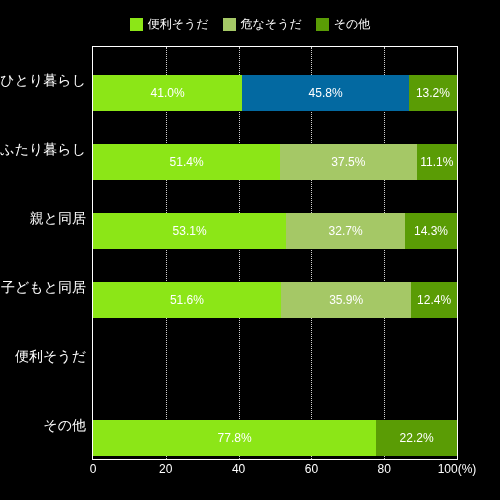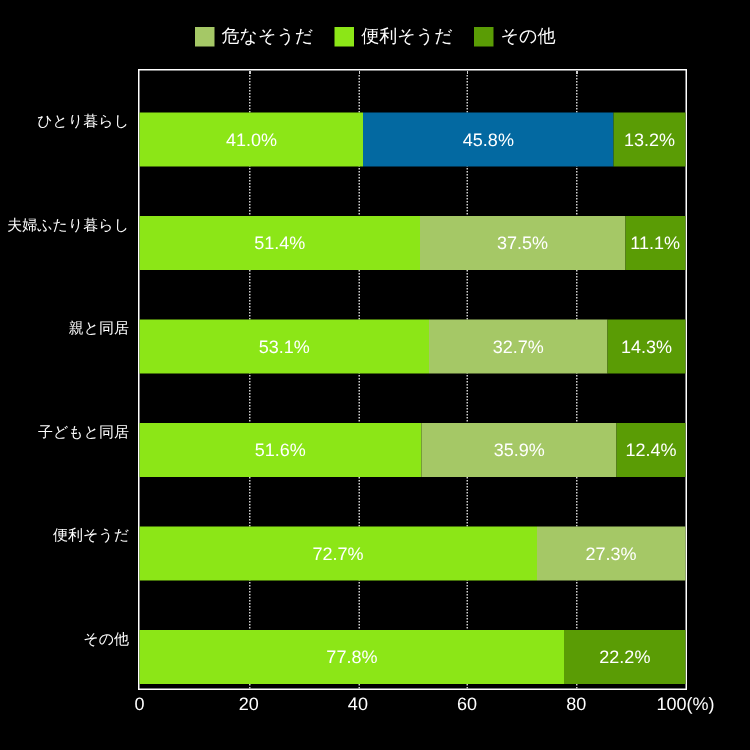--- a/index.html
+++ b/index.html
@@ -79,21 +79,21 @@
   .row-label {
     position: absolute;
     left: 0;
     top: 0;
     width: 86px;
     height: 36px;
     display: flex;
     align-items: center;
     justify-content: flex-end;
     color: #ffffff;
-    font-size: 10px;
+    font-size: 14px;
     white-space: nowrap;
     padding-right: 0;
     box-sizing: border-box;
   }
   .row-bar {
     position: absolute;
     left: 93px;
     top: 12px;
     height: 36px;
     width: 364px;
@@ -139,26 +139,26 @@
     white-space: nowrap;
   }
 </style>
 </head>
 <body>
 
 <div id="page">
 
   <div id="legend">
     <div class="legend-item">
+      <span class="legend-swatch" style="background: rgb(140, 230, 23);"></span>
+      <span class="legend-label">便利そうだ</span>
+    </div>
+    <div class="legend-item">
       <span class="legend-swatch" style="background: rgb(165, 200, 102);"></span>
       <span class="legend-label">危なそうだ</span>
-    </div>
-    <div class="legend-item">
-      <span class="legend-swatch" style="background: rgb(140, 230, 23);"></span>
-      <span class="legend-label">便利そうだ</span>
     </div>
     <div class="legend-item">
       <span class="legend-swatch" style="background: rgb(90, 156, 5);"></span>
       <span class="legend-label">その他</span>
     </div>
   </div>
 
   <div id="plot-frame">
       <div class="gridline" style="left: 20%;"></div>
       <div class="gridline" style="left: 40%;"></div>
@@ -194,24 +194,20 @@
       <div class="row" style="top: 223.5px;">
         <div class="row-label">子どもと同居</div>
         <div class="row-bar">
           <div class="seg" style="width: 51.6%; background: rgb(140, 230, 23);">51.6%</div>
           <div class="seg" style="width: 35.9%; background: rgb(165, 200, 102);">35.9%</div>
           <div class="seg" style="width: 12.4%; background: rgb(90, 156, 5);">12.4%</div>
         </div>
       </div>
       <div class="row" style="top: 292.5px;">
         <div class="row-label">便利そうだ</div>
-        <div class="row-bar">
-          <div class="seg" style="width: 72.7%; background: rgb(140, 230, 23);">72.7%</div>
-          <div class="seg" style="width: 27.3%; background: rgb(165, 200, 102);">27.3%</div>
-        </div>
       </div>
       <div class="row" style="top: 361.5px;">
         <div class="row-label">その他</div>
         <div class="row-bar">
           <div class="seg" style="width: 77.8%; background: rgb(140, 230, 23);">77.8%</div>
           <div class="seg" style="width: 22.2%; background: rgb(90, 156, 5);">22.2%</div>
         </div>
       </div>
     </div>
 

